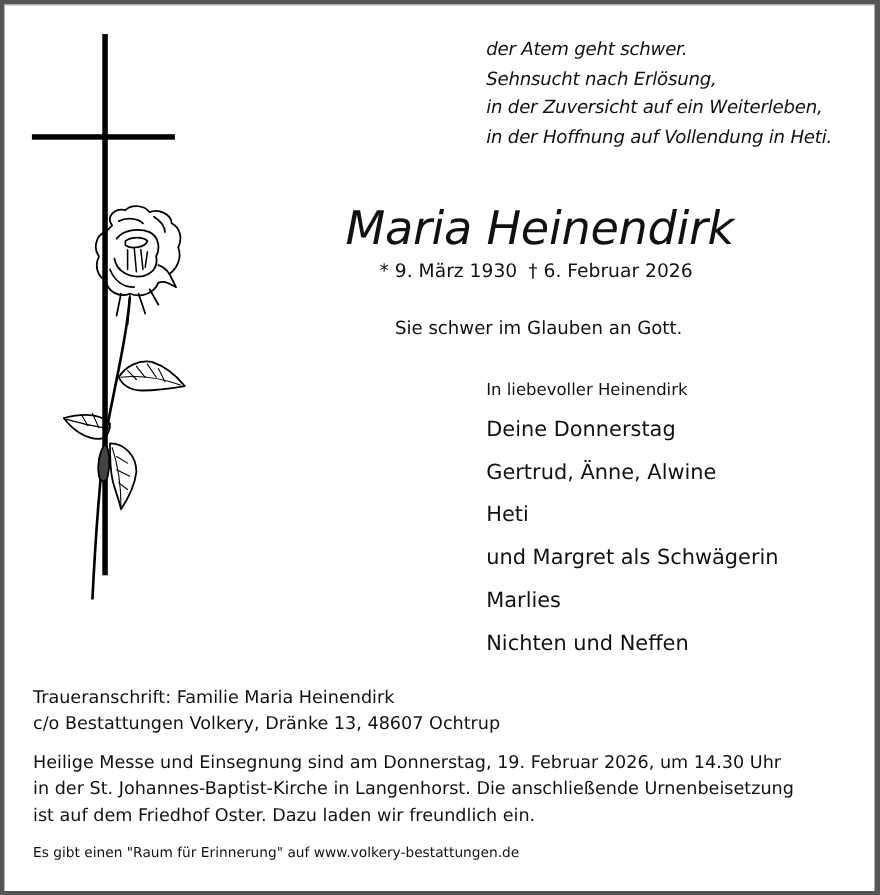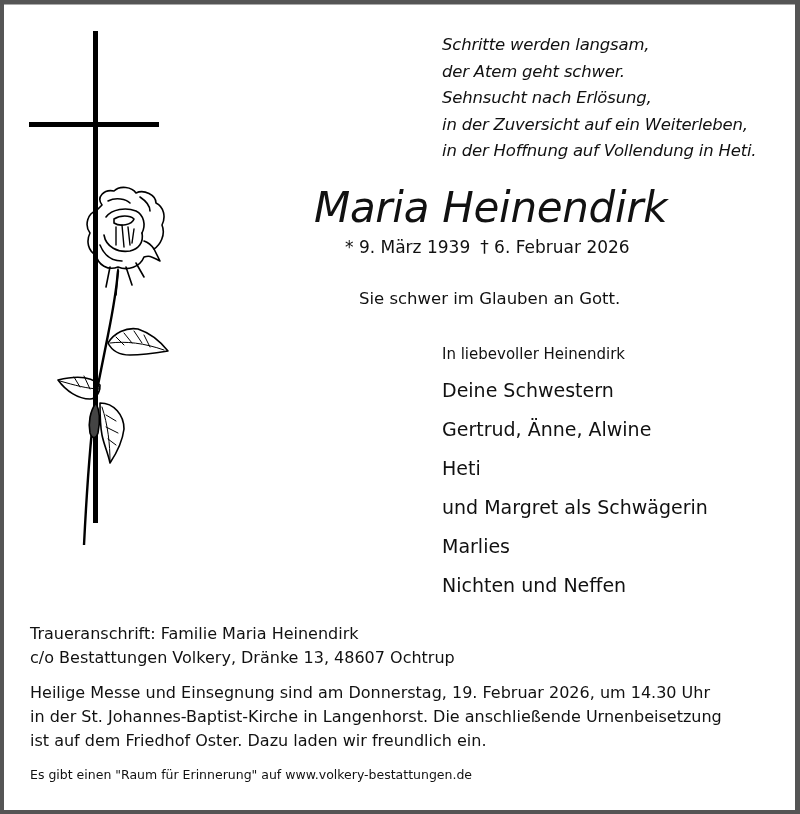--- a/index.html
+++ b/index.html
@@ -102,39 +102,38 @@
       <path d="M70,372 L76,382 M80,371 L86,384" stroke-width="1"></path>
 
       <path d="M92,398 C86,406 84,418 86,428 C88,434 92,434 94,428 C96,418 96,406 92,398 Z" fill="#444"></path>
       <path d="M96,398 C110,398 120,410 120,424 C118,440 110,452 106,458 C104,448 100,440 98,430 C96,420 96,410 96,398 Z"></path>
       <path d="M98,402 C104,420 106,440 106,456" stroke-width="1"></path>
       <path d="M102,410 L112,416 M102,422 L114,428 M104,434 L112,440" stroke-width="1"></path>
     </g>
   </svg>
 
   <div class="abs poem">
-    <div>Schritte werden langsam,</div>
     <div>der Atem geht schwer.</div>
     <div>Sehnsucht nach Erlösung,</div>
     <div>in der Zuversicht auf ein Weiterleben,</div>
     <div>in der Hoffnung auf Vollendung in Heti.</div>
   </div>
 
   <div class="abs name">Maria Heinendirk</div>
 
   <div class="abs dates">
-    <span>* 9. März 1939</span><span class="sep"></span><span>† 6. Februar 2026</span>
+    <span>* 9. März 1930</span><span class="sep"></span><span>† 6. Februar 2026</span>
   </div>
 
   <div class="abs faith">Sie schwer im Glauben an Gott.</div>
 
   <div class="abs memory-intro">In liebevoller Heinendirk</div>
 
   <div class="abs mourners">
-    <div>Deine Schwestern</div>
+    <div>Deine Donnerstag</div>
     <div>Gertrud, Änne, Alwine</div>
     <div>Heti</div>
     <div>und Margret als Schwägerin</div>
     <div>Marlies</div>
     <div>Nichten und Neffen</div>
   </div>
 
   <div class="abs addr">
     <div>Traueranschrift: Familie Maria Heinendirk</div>
     <div>c/o Bestattungen Volkery, Dränke 13, 48607 Ochtrup</div>

